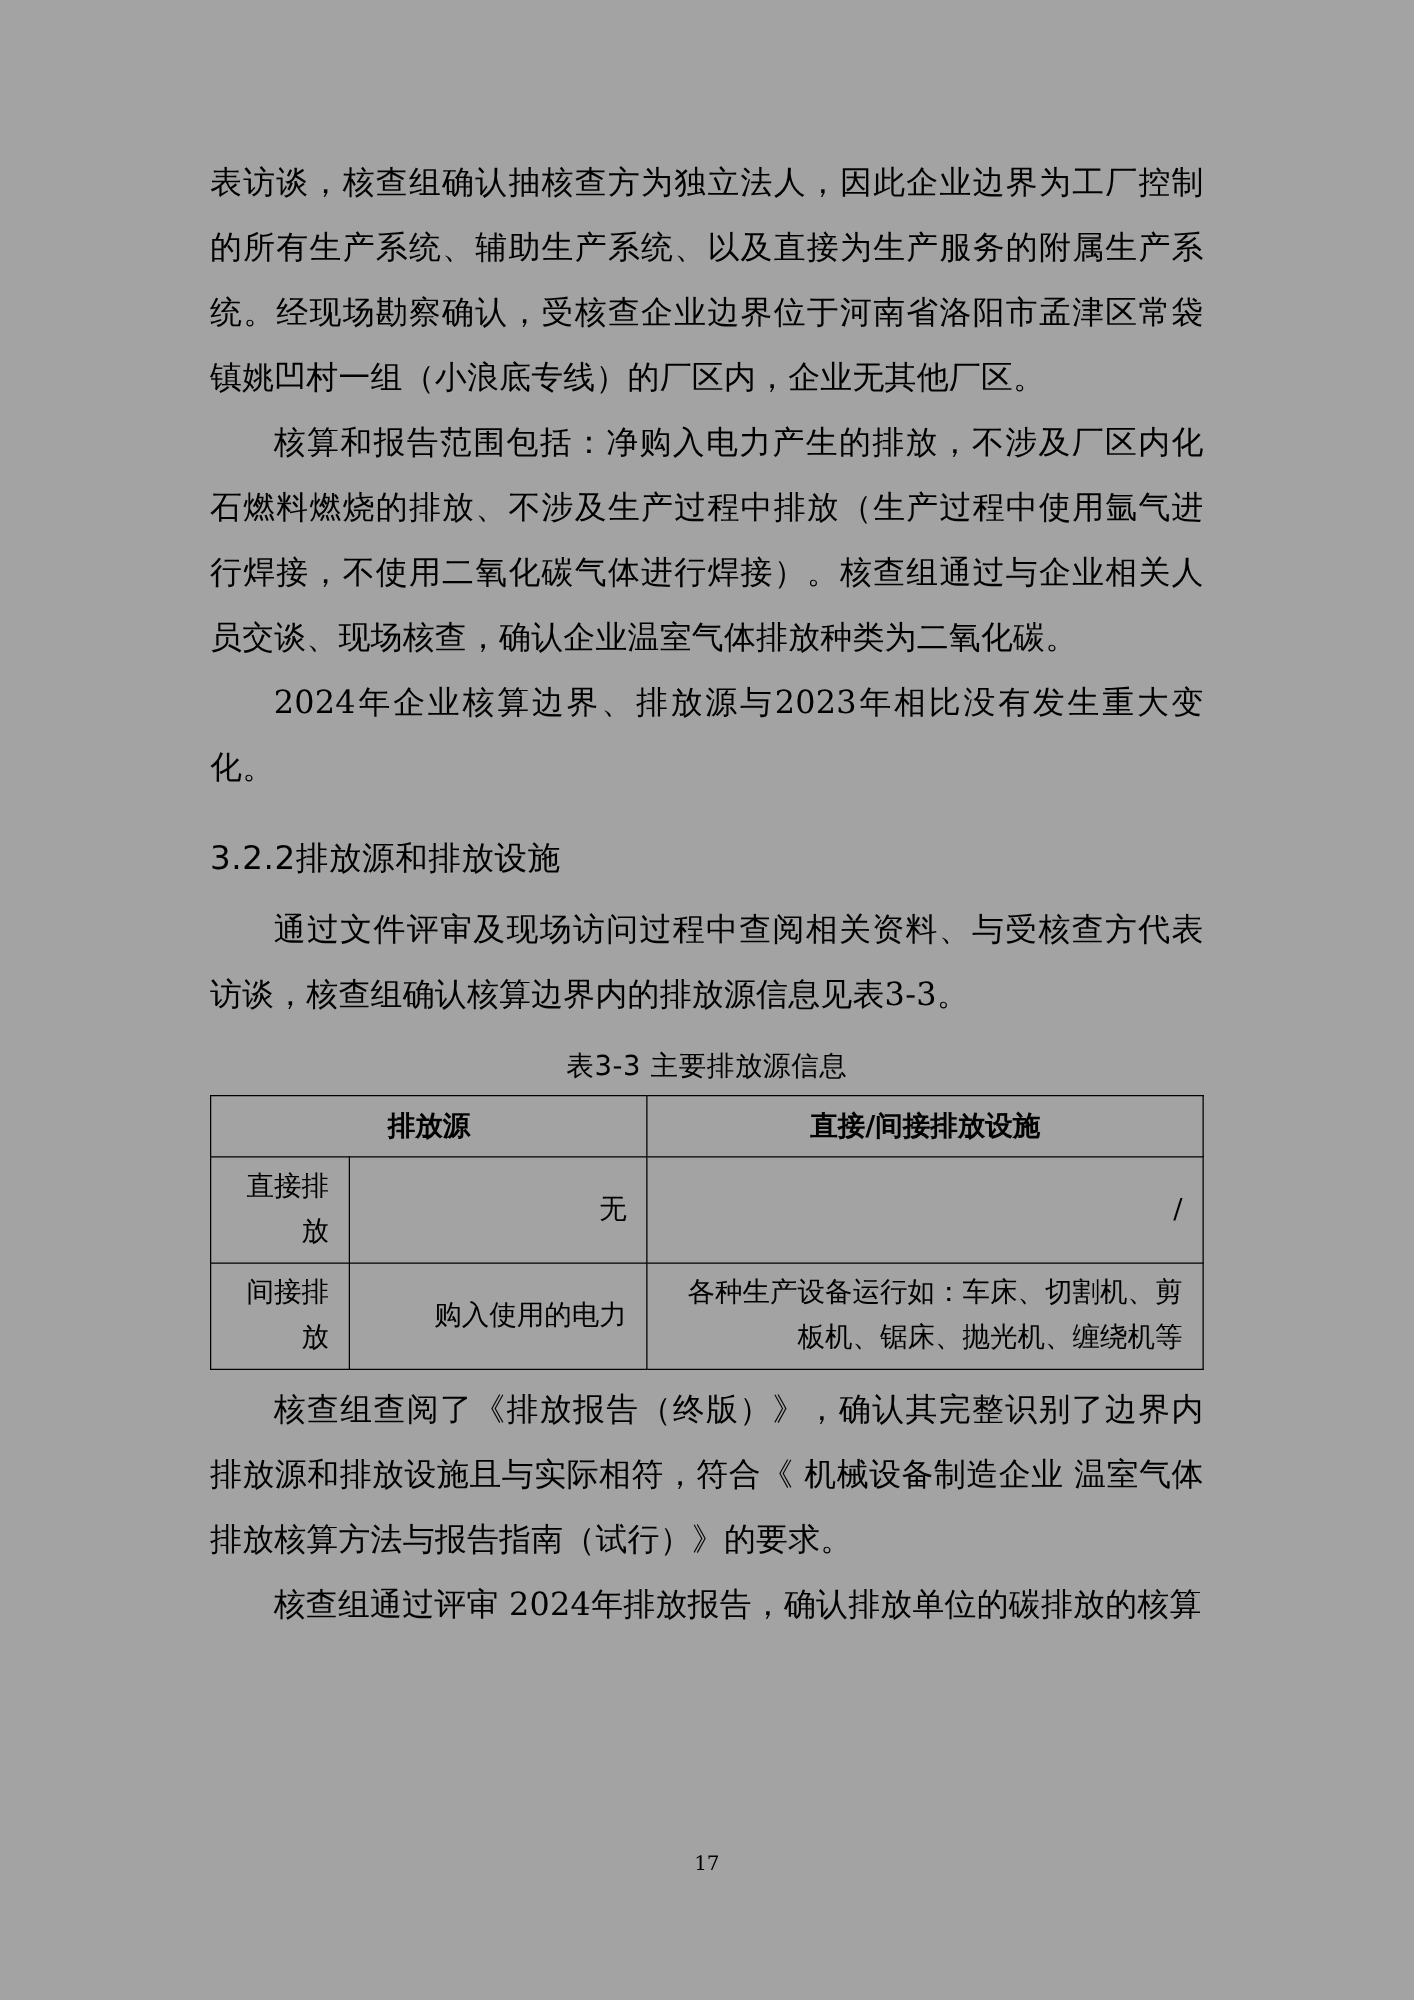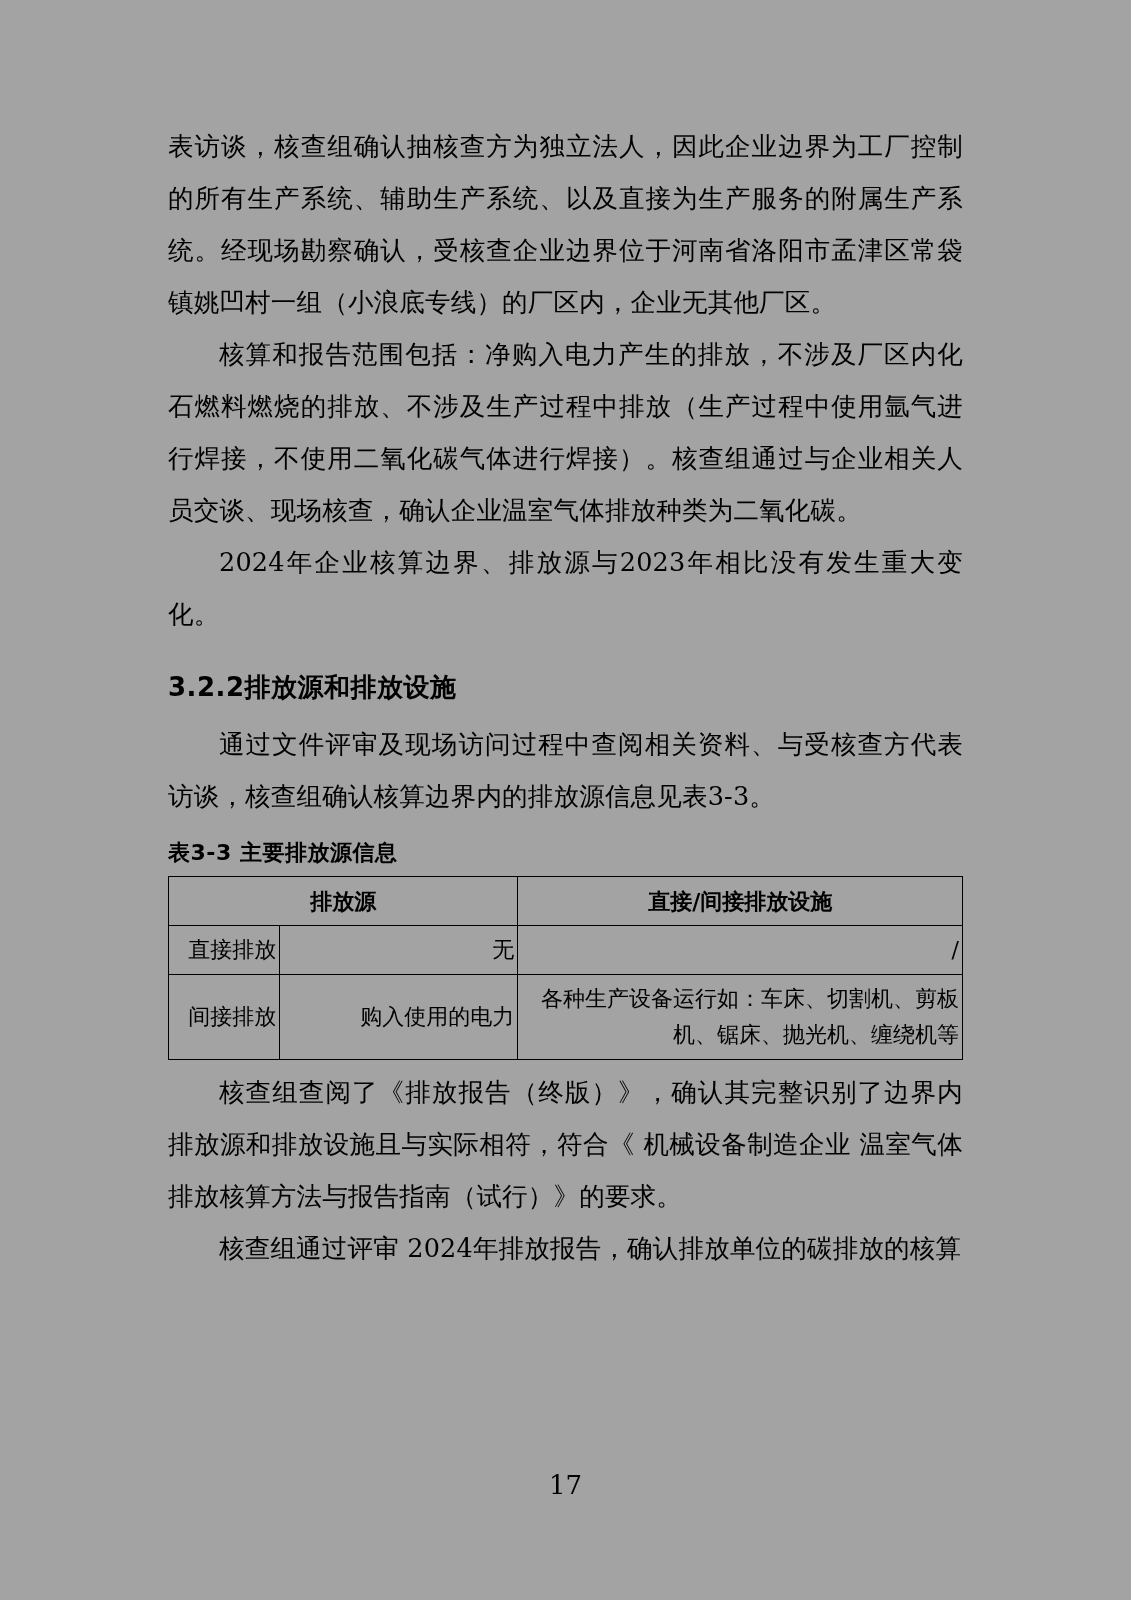--- a/index.html
+++ b/index.html
@@ -25,63 +25,63 @@
     text-justify: inter-ideograph;
     margin: 0;
     letter-spacing: 0.2px;
   }
   .indent {
     text-indent: 51px;
   }
   h2.heading {
     font-size: 26px;
     line-height: 50px;
-    font-weight: bold;
+    font-weight: normal;
     margin: 22px 0 6px 0;
     font-family: "DejaVu Sans", "Liberation Sans", sans-serif;
     letter-spacing: 0.5px;
   }
   .table-caption {
-    text-align: left;
+    text-align: center;
     font-size: 22px;
-    font-weight: bold;
+    font-weight: normal;
     font-family: "DejaVu Sans", "Liberation Sans", sans-serif;
     margin: 16px 0 8px 0;
     letter-spacing: 0.5px;
   }
   table.emissions {
     border-collapse: collapse;
     width: 100%;
     table-layout: fixed;
     margin: 0 0 6px 0;
   }
   table.emissions td, table.emissions th {
     border: 1.5px solid #000;
-    padding: 6px 3px;
+    padding: 6px 16px;
     font-size: 22px;
     line-height: 36px;
     vertical-align: middle;
     font-family: "DejaVu Serif", "Liberation Serif", serif;
   }
   table.emissions th {
     text-align: center;
     font-weight: bold;
   }
   .c-center { text-align: right; }
   .c-left { text-align: right; }
   .col-a { width: 14%; }
   .col-b { width: 30%; }
   .col-c { width: 56%; }
   .page-number {
     position: absolute;
     bottom: 100px;
     left: 0;
     width: 100%;
     text-align: center;
-    font-size: 26px;
+    font-size: 16px;
     font-family: "DejaVu Serif", "Liberation Serif", serif;
   }
 </style>
 </head>
 <body>
 
 <div class="page">
 
   <p class="body-text">表访谈，核查组确认抽核查方为独立法人，因此企业边界为工厂控制的所有生产系统、辅助生产系统、以及直接为生产服务的附属生产系统。经现场勘察确认，受核查企业边界位于河南省洛阳市孟津区常袋镇姚凹村一组（小浪底专线）的厂区内，企业无其他厂区。</p>
   <p class="body-text indent">核算和报告范围包括：净购入电力产生的排放，不涉及厂区内化石燃料燃烧的排放、不涉及生产过程中排放（生产过程中使用氩气进行焊接，不使用二氧化碳气体进行焊接）。核查组通过与企业相关人员交谈、现场核查，确认企业温室气体排放种类为二氧化碳。</p>

